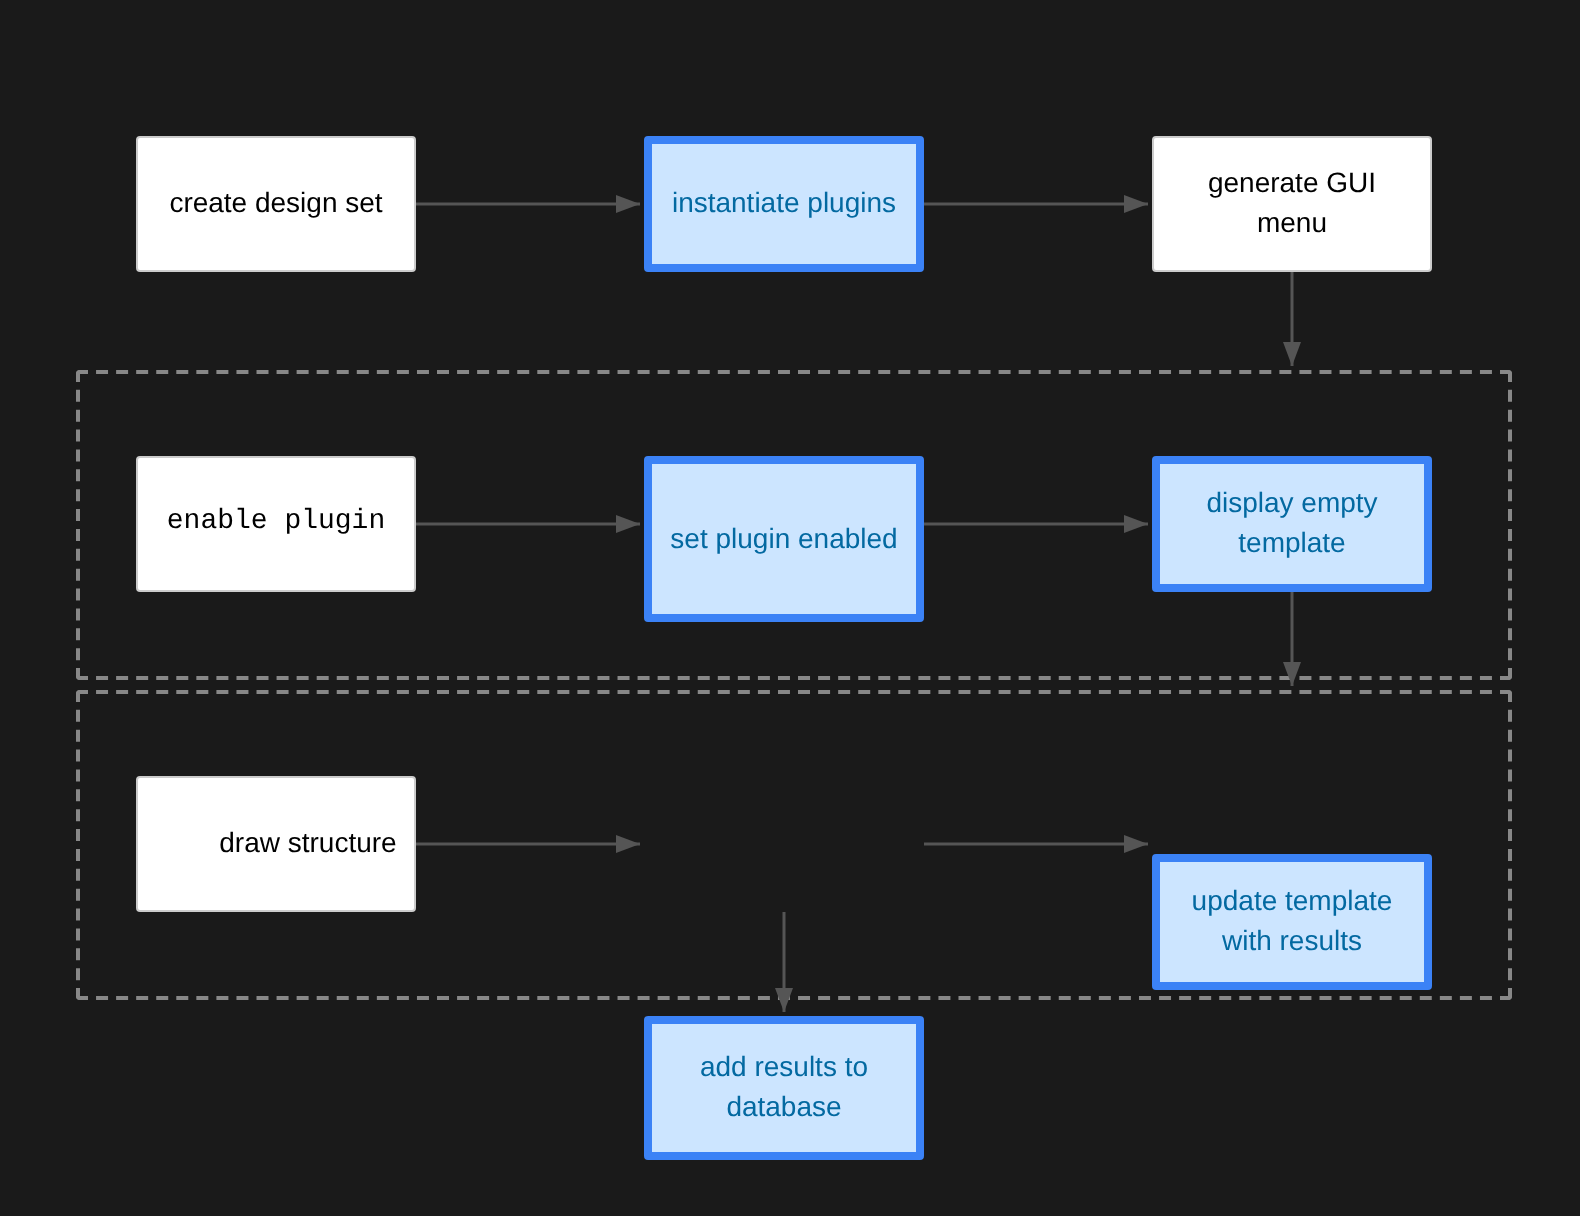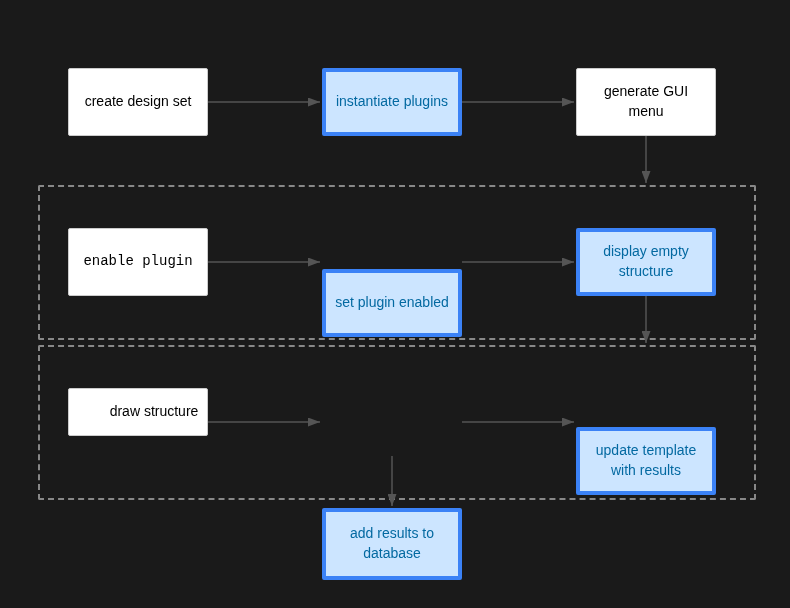--- a/index.html
+++ b/index.html
@@ -95,28 +95,28 @@
   <div class="node node-blue" style="left:322px;top:68px;width:140px;height:68px;">
     <span>instantiate plugins</span>
   </div>
   <div class="node node-white" style="left:576px;top:68px;width:140px;height:68px;justify-content:flex-end;">
     <span>generate GUI menu</span>
   </div>
 
   <div class="node node-white" style="left:68px;top:228px;width:140px;height:68px;font-family:Liberation Mono, monospace;">
     <span>enable plugin</span>
   </div>
-  <div class="node node-blue" style="left:322px;top:228px;width:140px;height:68px;margin-top:41px;">
+  <div class="node node-blue" style="left:322px;top:228px;width:140px;height:83px;">
     <span>set plugin enabled</span>
   </div>
   <div class="node node-blue" style="left:576px;top:228px;width:140px;height:68px;">
-    <span>display empty structure</span>
+    <span>display empty template</span>
   </div>
 
-  <div class="node node-white" style="left:68px;top:388px;width:140px;height:48px;padding-left:40px;">
+  <div class="node node-white" style="left:68px;top:388px;width:140px;height:68px;padding-left:40px;">
     <span>draw structure</span>
   </div>
   <div class="node node-blue" style="left:576px;top:388px;width:140px;height:68px;margin-top:39px;">
     <span>update template with results</span>
   </div>
 
   <div class="node node-blue" style="left:322px;top:508px;width:140px;height:72px;">
     <span>add results to database</span>
   </div>
 </div>

